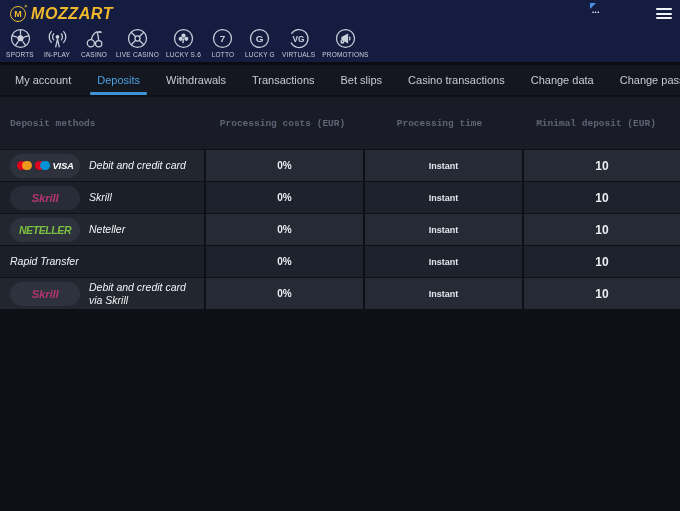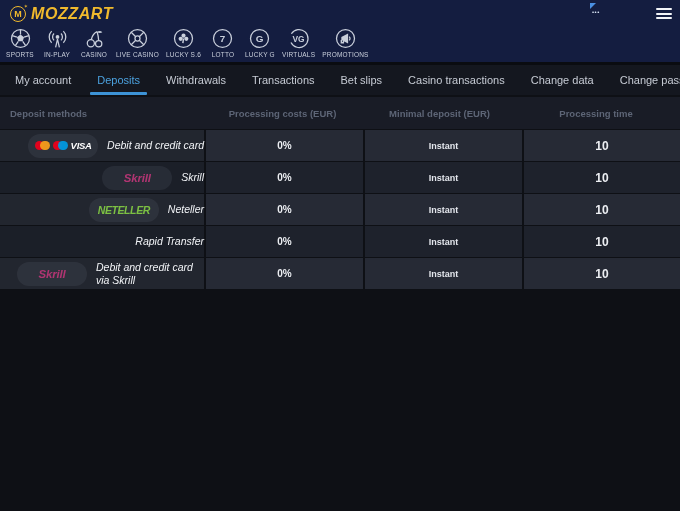--- a/index.html
+++ b/index.html
@@ -37,30 +37,30 @@
 
   
   .tabs { flex:0 0 33px; background:#14171f; border-top:3px solid #0a0c11; display:flex; align-items:stretch; padding-left:2px; }
   .tab { display:flex; align-items:center; padding:0 13px; font-size:11px; color:#c6cbd4; cursor:pointer; position:relative; white-space:nowrap; }
   .tab.active { color:#4ba1de; }
   .tab.active::after { content:""; position:absolute; left:6px; right:6px; bottom:0; height:3px; background:#3d93d6; border-radius:1px; }
 
   
   .content { flex:1 1 auto; background:#0e1015; padding-top:2px; }
   .grid { display:grid; grid-template-columns:204px 157px 157px 156px; column-gap:2px; }
-  .thead { background:#191c26; height:32px; align-items:center; display:grid; grid-template-columns:204px 157px 157px 156px; }
+  .thead { background:#191c26; height:52px; align-items:center; display:grid; grid-template-columns:204px 157px 157px 156px;font-family:Liberation Mono, monospace; }
   .th { font-size:9.5px; font-weight:bold; color:#5d6576; text-align:center; }
   .th.first { text-align:left; padding-left:10px; }
   .trow { margin-top:1px; }
   .trow .cell { height:31px; display:flex; align-items:center; justify-content:center; }
   .trow.odd .cell { background:#262a35; }
   .trow.even .cell { background:#1e222c; }
   .trow.odd .cell.method { background:#22262f; }
   .trow.even .cell.method { background:#1b1f28; }
-  .cell.method { justify-content:flex-end; padding-left:10px; gap:9px; }
+  .cell.method { justify-content:flex-start; padding-left:10px; gap:9px; }
   .mlabel { font-size:10.5px; color:#f2f4f7; line-height:1.15; max-width:108px;font-style:italic; }
   .val { font-size:10px; font-weight:bold; color:#eceef2; }
   .val.time { font-size:9px; color:#e3e6ec; }
   .val.min { font-size:12px; }
 
   
   .pill { flex:0 0 70px; height:24px; border-radius:12px; background:rgba(130,140,160,.12);
           display:flex; align-items:center; justify-content:center; gap:3px; }
   .cc { position:relative; width:15px; height:10px; }
   .cc i { position:absolute; top:0; width:9.5px; height:9.5px; border-radius:50%; opacity:.95; }
@@ -207,22 +207,22 @@
     <div class="tab">Change data</div>
     <div class="tab">Change password</div>
 
   </nav>
 
   <main class="content">
     <section>
       <div class="thead">
         <div class="th first">Deposit methods</div>
         <div class="th">Processing costs (EUR)</div>
+        <div class="th">Processing time</div>
         <div class="th">Minimal deposit (EUR)</div>
-        <div class="th">Processing time</div>
       </div>
 
       <div class="grid trow odd">
         <div class="cell method">
           <span class="pill">
             <span class="cc mc">
                 <i class="l"></i>
                 <i class="r"></i>
               </span>
             <span class="cc maestro">

